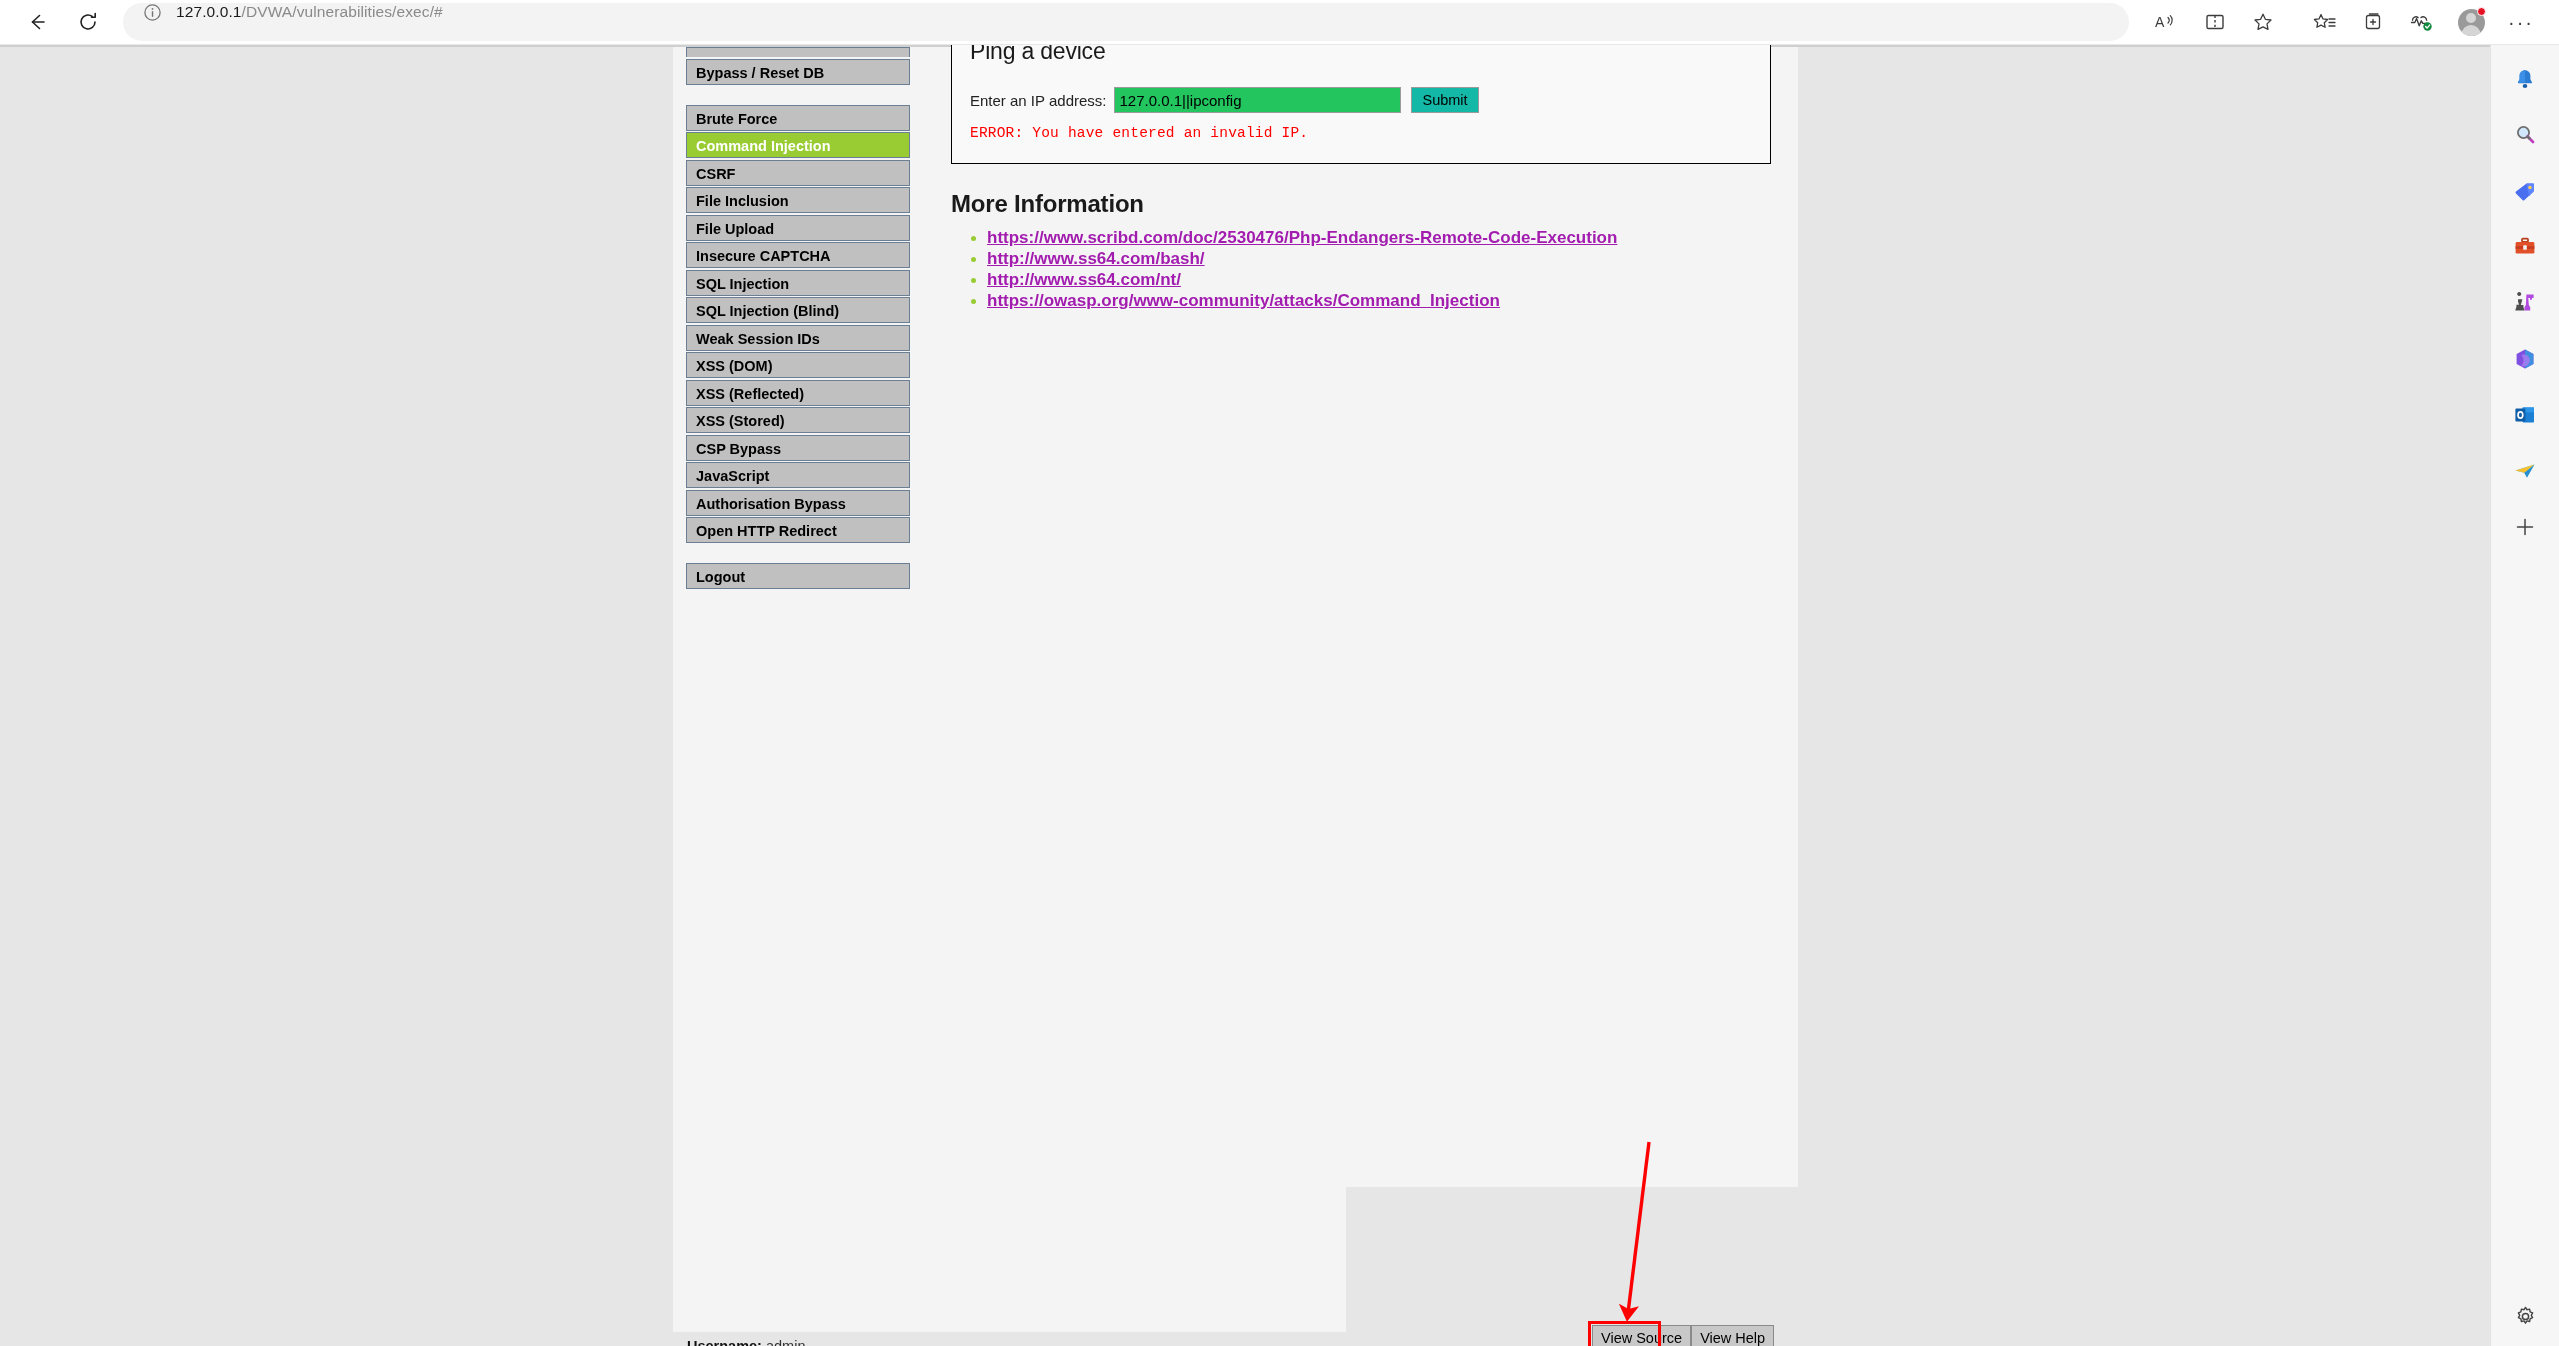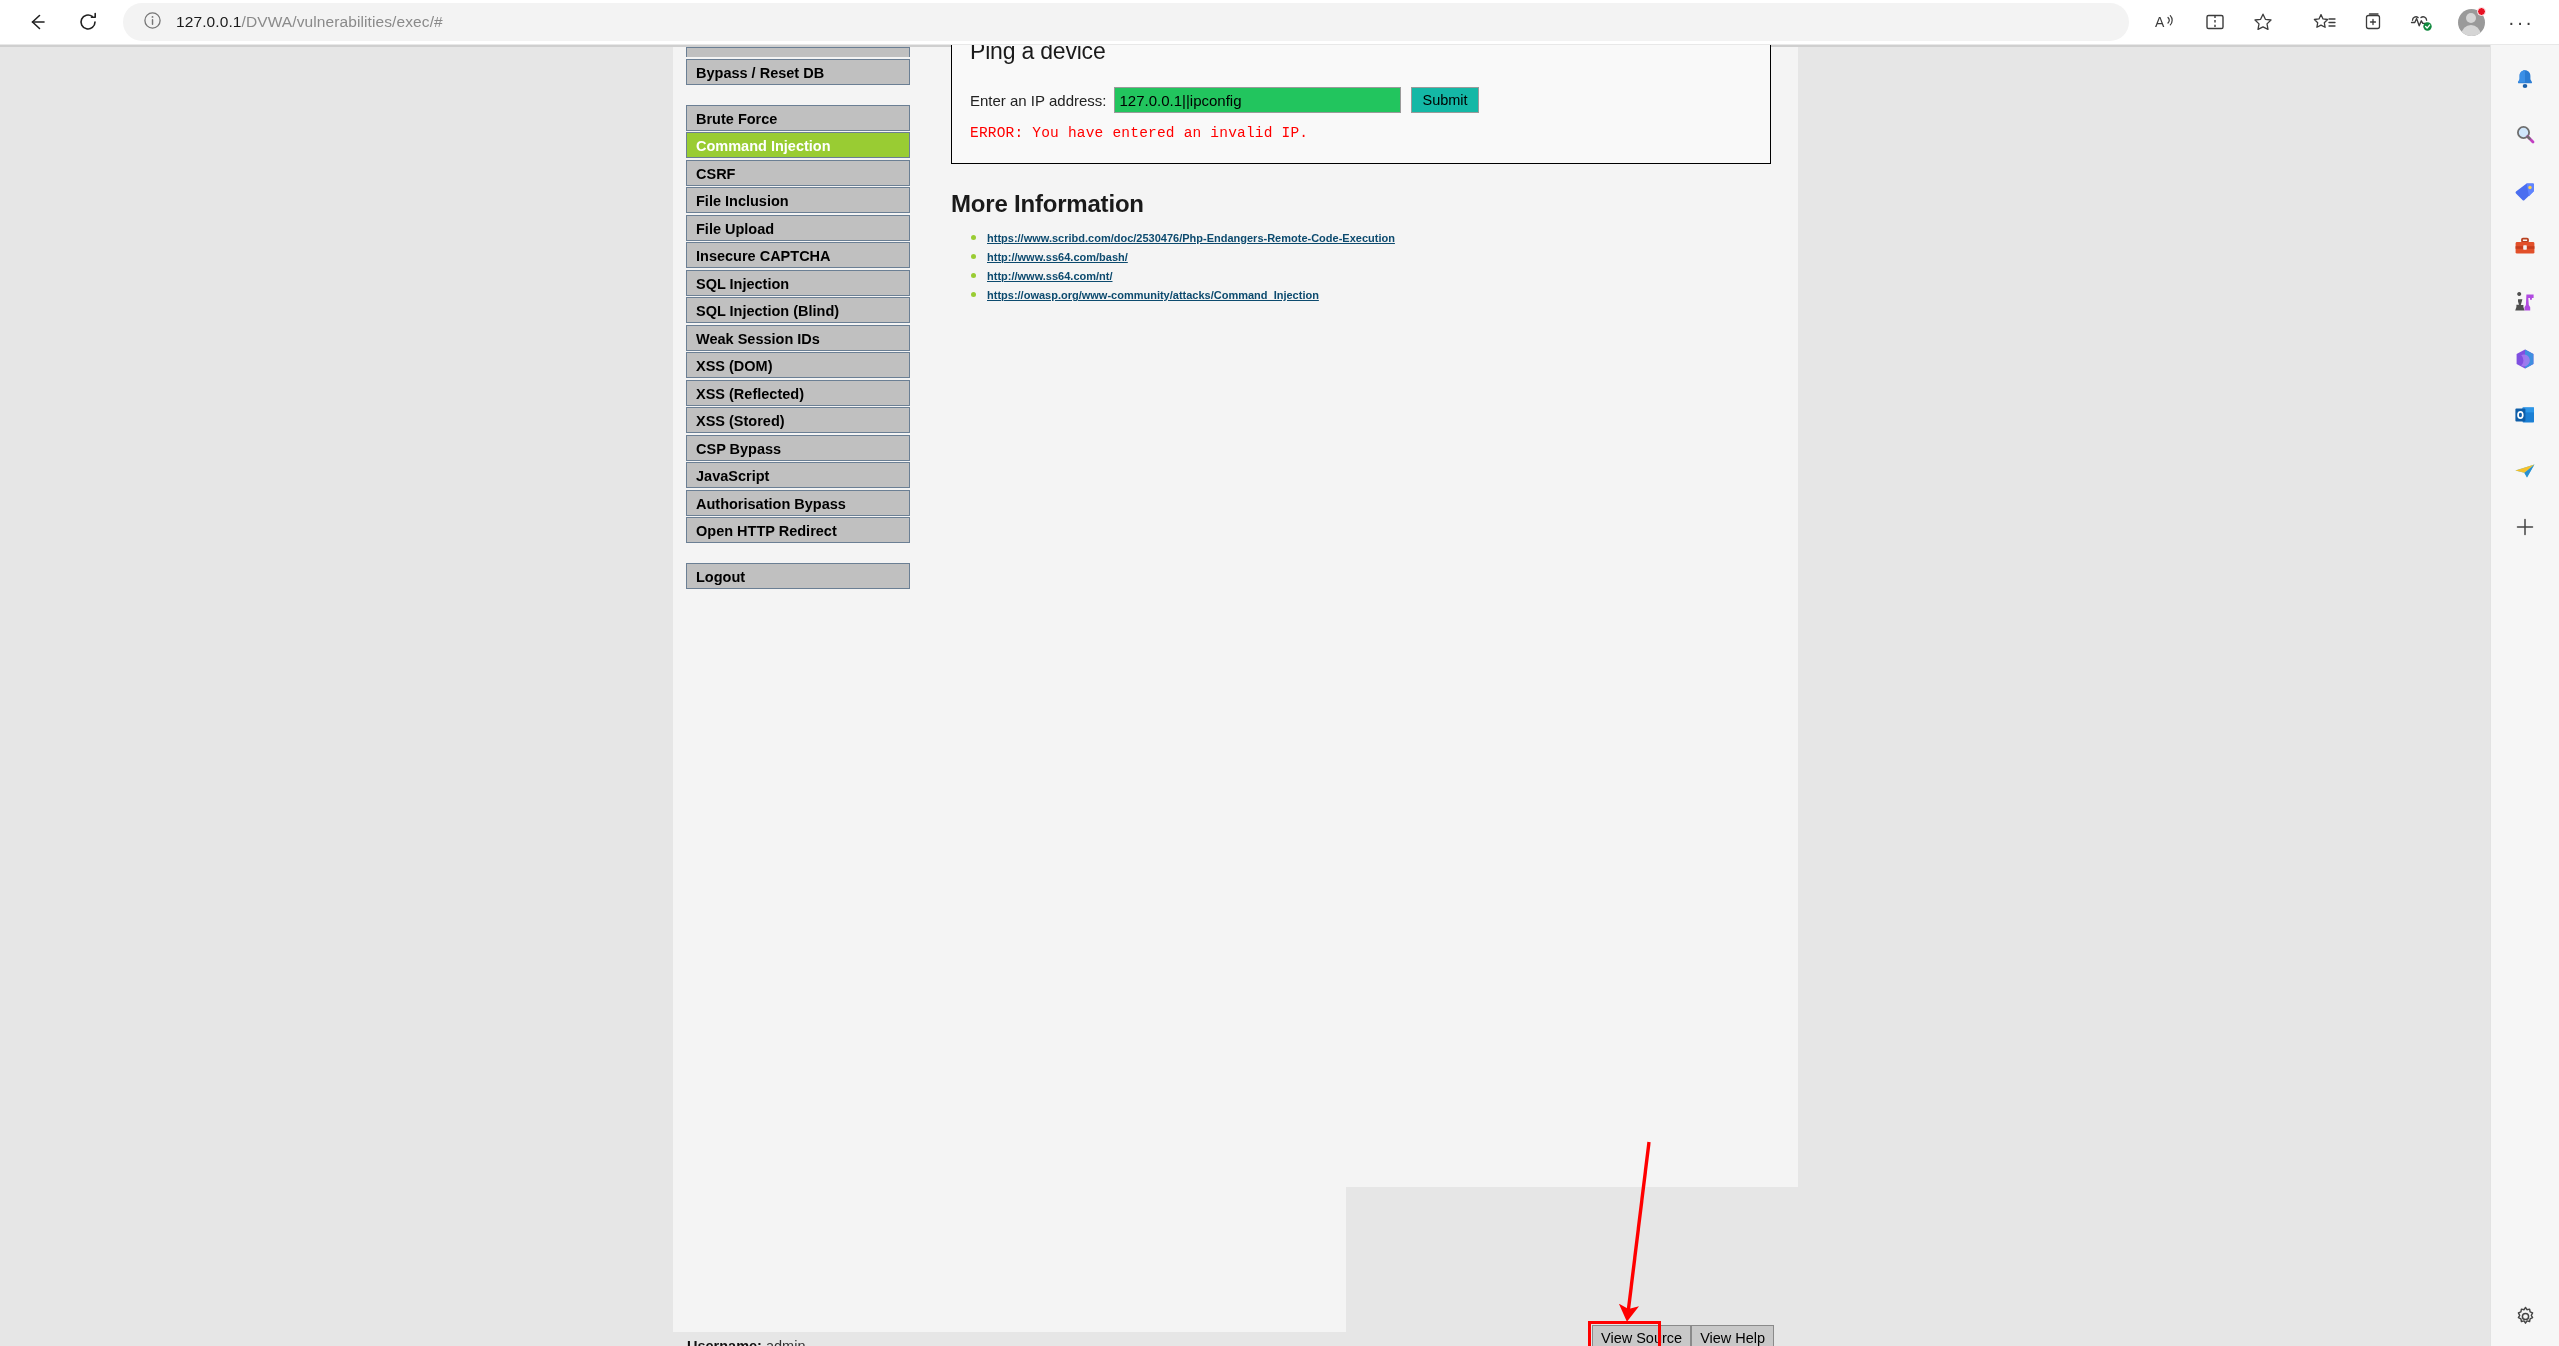--- a/index.html
+++ b/index.html
@@ -28,21 +28,21 @@
   .nav-btn svg { display: block; }
   #back-btn { margin-left: 18px; }
   #reload-btn { margin-left: 13px; }
 
   .omnibox {
     flex: 1 1 auto;
     height: 38px;
     margin: 0 14px 0 16px;
     background: #f3f3f3;
     border-radius: 19px;
-    display: flex; align-items: center;
+    display: flex; 
     padding: 0 14px;
     position: relative;
   }
   .omnibox .info-icon { margin-left: 6px; margin-right: 14px; flex: 0 0 auto; }
   .url-text {
     font-size: 15.5px;
     color: #8a8a8a;
     letter-spacing: 0.1px;
     white-space: nowrap;
     font-family: "Liberation Sans", sans-serif;
@@ -198,22 +198,22 @@
     color: #1a1a1a;
     margin: 26px 0 10px 0;
     letter-spacing: -0.2px;
   }
   .links-list {
     margin: 0; padding-left: 36px;
     list-style: disc;
   }
   .links-list li { margin: 0 0 1px 0; color: #9c3; }
   .links-list a {
-    color: #0c4a6e;
-    font-size: 11px;
+    color: #a21caf;
+    font-size: 17px;
     font-weight: bold;
     text-decoration: underline;
     cursor: default;
   }
 
   
   .content-bg {
     position: absolute;
     left: 1798px; top: 2px;
     width: 692px; height: 1285px;

